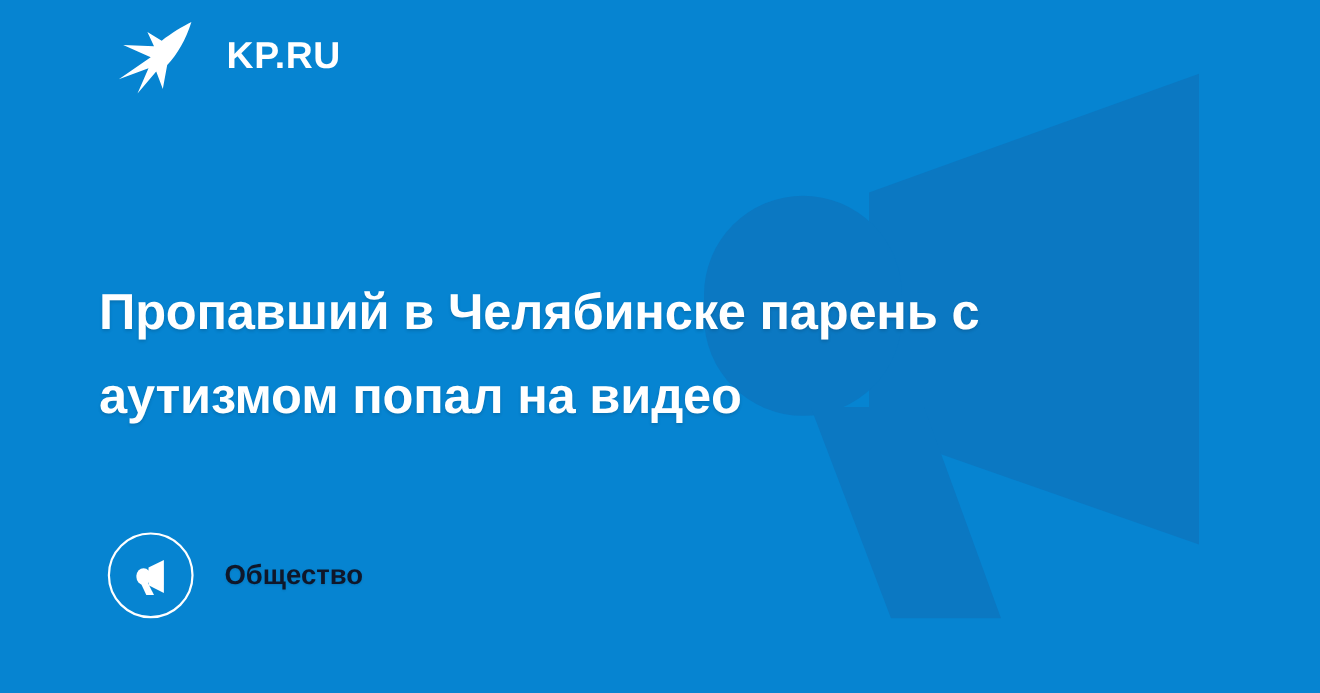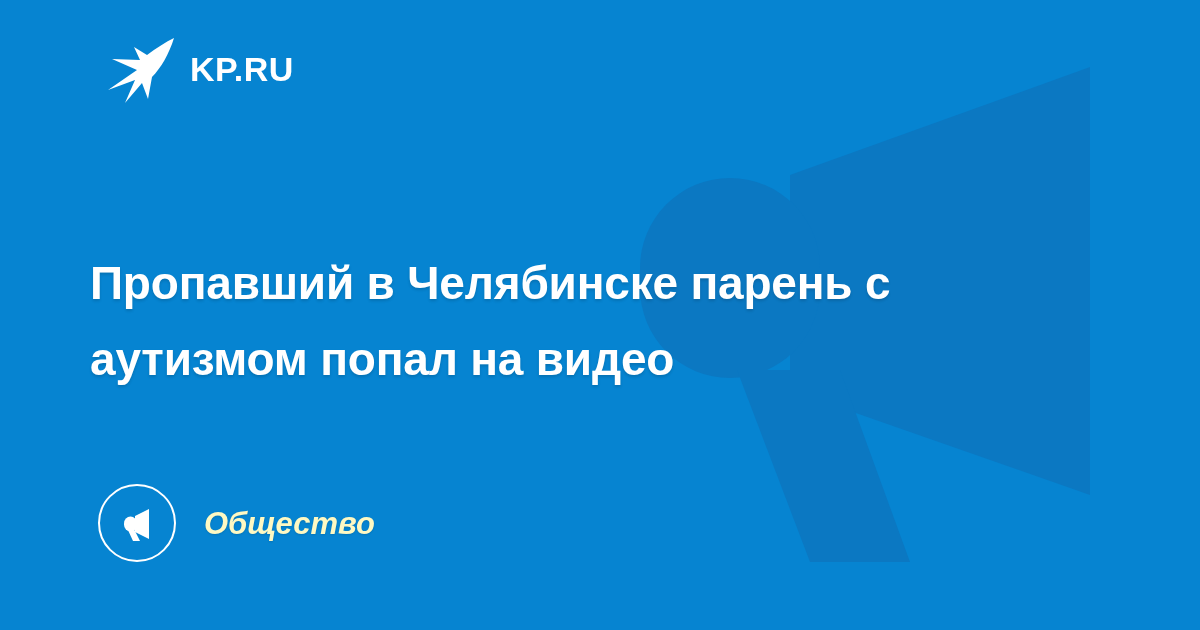--- a/index.html
+++ b/index.html
@@ -29,24 +29,24 @@
     top: 0;
     width: 1200px;
     height: 630px;
     pointer-events: none;
   }
 
   
   .brand {
     position: absolute;
     left: 104px;
-    top: 33px;
+    top: 15px;
     display: flex;
     align-items: center;
-    gap: 12px;
+    gap: 28px;
     height: 72px;
   }
   .brand-bird {
     width: 74px;
     height: 72px;
     display: block;
     flex: none;
   }
   .brand-word {
     color: #ffffff;
@@ -89,27 +89,26 @@
     box-sizing: border-box;
     display: flex;
     align-items: center;
     justify-content: center;
     flex: none;
   }
   .rubric-circle svg {
     display: block;
   }
   .rubric-label {
-    color: #fef9c3;
-    font-size: 31px;
+    color: #0f172a;
+    font-size: 25px;
     font-weight: bold;
     line-height: 1;
     white-space: nowrap;
     text-shadow: 0 1px 2px rgba(0, 0, 0, 0.12);
-    font-style: italic;
   }
 </style>
 </head>
 <body>
 
 <div class="card">
 
   <svg class="watermark" viewBox="0 0 1200 630" xmlns="http://www.w3.org/2000/svg" aria-hidden="true">
     <g fill="#0b78c2">
 

